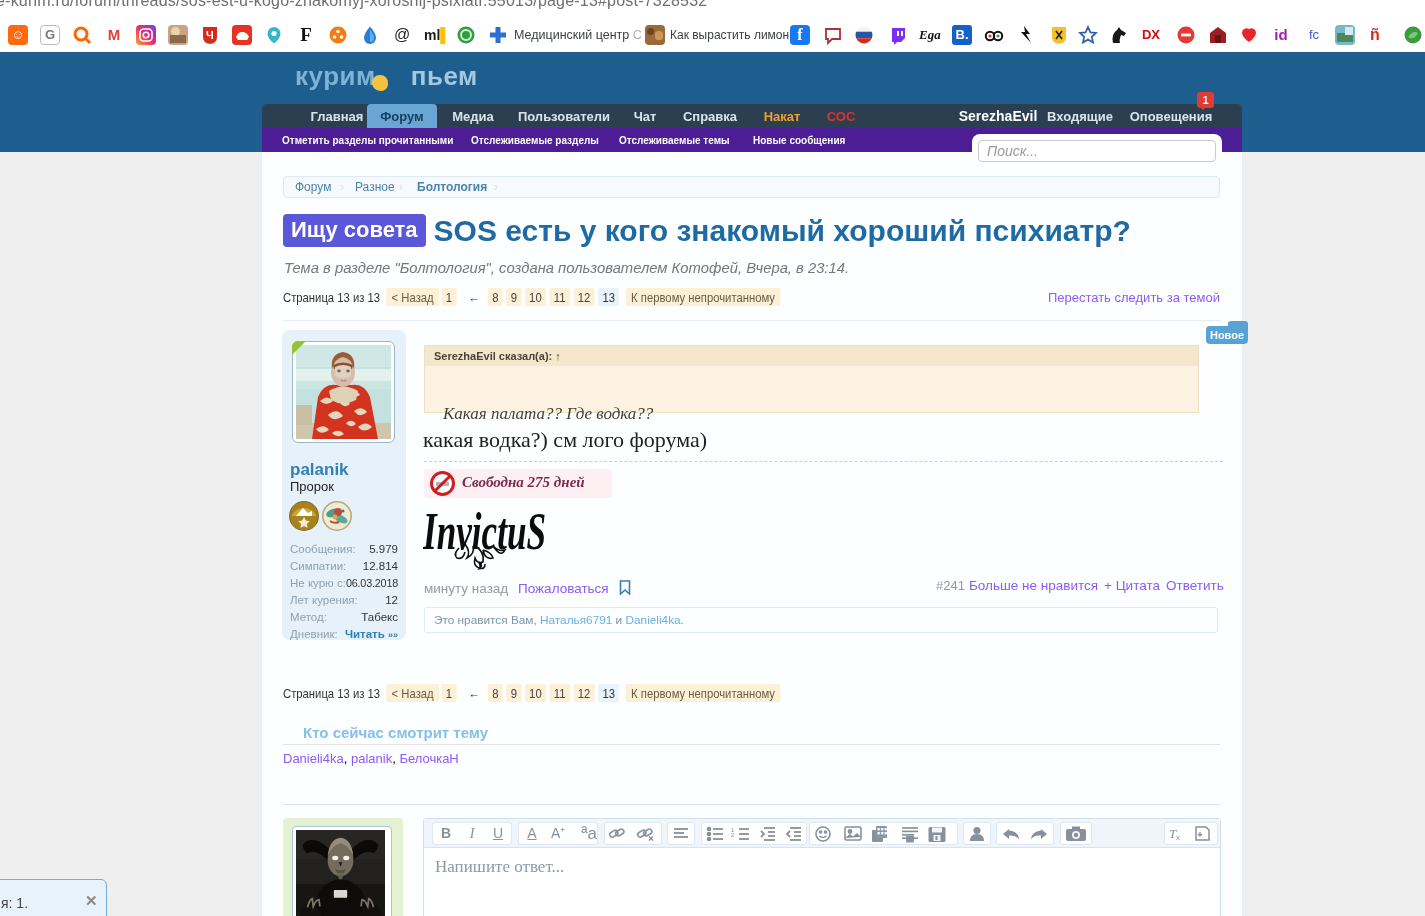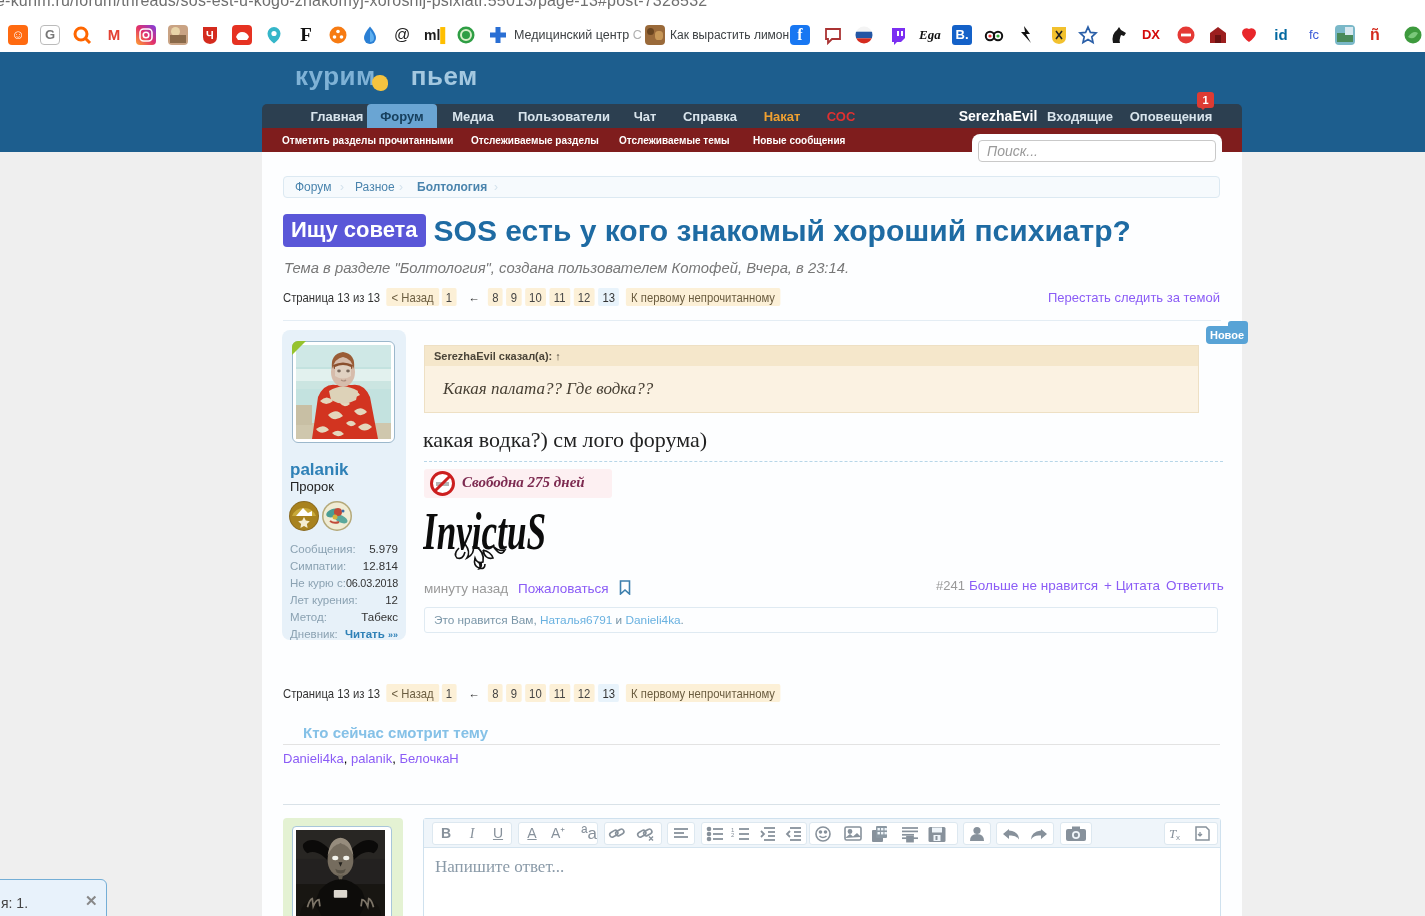--- a/index.html
+++ b/index.html
@@ -12,21 +12,21 @@
 .fav{position:absolute;top:13px;width:20px;height:20px;border-radius:4px;font-size:13px;line-height:20px;text-align:center;font-weight:bold;}
 .bktxt{position:absolute;top:16px;font-size:12.5px;color:#3c4043;white-space:nowrap;}
 
 #hdr{position:absolute;left:0;top:52px;width:1425px;height:100px;background:#1d5e8e;}
 #logo{position:absolute;left:295px;top:9px;font-weight:bold;font-size:26px;letter-spacing:0.5px;color:#7fb2d6;}
 #logo .p2{color:#a3c8e0;margin-left:35px;}
 #duck{position:absolute;left:372px;top:23px;width:16px;height:16px;background:#f4c33f;border-radius:50% 50% 45% 55%;}
 #nav{position:absolute;left:262px;top:104px;width:980px;height:24px;background:#2c3f50;border-radius:5px 5px 0 0;}
 .tab{position:absolute;top:0;height:24px;line-height:25px;font-size:13px;font-weight:bold;color:#d8e4ec;text-align:center;}
 #tabsel{position:absolute;left:105px;top:0;width:70px;height:24px;background:#6aa5d3;border-radius:4px 4px 0 0;color:#17405e;line-height:25px;text-align:center;font-size:13px;font-weight:bold;}
-#subnav{position:absolute;left:262px;top:128px;width:980px;height:24px;background:#7f1d1d;}
+#subnav{position:absolute;left:262px;top:128px;width:980px;height:24px;background:#4c1d95;}
 .sn{position:absolute;top:0;height:24px;line-height:25px;font-size:11.5px;font-weight:bold;color:#fff;transform:scaleX(0.87);transform-origin:0 0;white-space:nowrap;}
 #badge1{position:absolute;left:1197px;top:92px;width:17px;height:16px;background:#dd3b33;color:#fff;font-size:11px;font-weight:bold;text-align:center;line-height:16px;border-radius:3px;}
 #badge1:after{content:"";position:absolute;left:3px;top:15px;border:3px solid transparent;border-top-color:#dd3b33;}
 #searchwrap{position:absolute;left:972px;top:134px;width:250px;height:34px;background:#fdfeff;border-radius:8px 8px 0 0;z-index:5;}
 #searchbox{position:absolute;left:6px;top:6px;width:228px;height:20px;border:1px solid #c9c9c9;border-radius:4px;background:#fff;color:#9a9a9a;font-style:italic;font-size:14px;line-height:20px;padding-left:8px;}
 
 #col{position:absolute;left:262px;top:152px;width:980px;height:764px;background:#fdfeff;}
 .link{color:#8b5cf6;text-decoration:none;}
 #crumbs{position:absolute;left:21px;top:24px;width:935px;height:20px;background:#f6fafd;border:1px solid #dce9f2;border-radius:4px;font-size:12px;color:#4a84ad;line-height:21px;}
 #title{position:absolute;left:21px;top:62px;height:36px;white-space:nowrap;}
@@ -45,21 +45,21 @@
 #utitle{position:absolute;left:8px;top:149px;font-size:13px;color:#222;}
 .ulabel{position:absolute;left:8px;color:#8ba2b2;}
 .uval{position:absolute;right:8px;color:#333;text-align:right;}
 
 #msg{position:absolute;left:161px;top:178px;width:800px;}
 #novoe{position:absolute;left:944px;top:174px;width:42px;height:18px;background:#58a3d6;border-radius:4px 0 4px 4px;color:#fff;font-size:11px;font-weight:bold;text-align:center;line-height:19px;}
 #novoe:before{content:"";position:absolute;right:-0px;top:-5px;width:20px;height:6px;background:#58a3d6;border-radius:3px 3px 0 0;}
 #posttop{position:absolute;left:21px;top:168px;width:938px;border-top:1px solid #e4edf4;}
 #quote{position:absolute;left:1px;top:15px;width:773px;height:66px;background:#fbf2e2;border:1px solid #eee0c4;}
 #qhead{height:20px;background:#f5e7cb;font-size:11px;font-weight:bold;color:#4a4438;line-height:21px;padding-left:9px;}
-#qbody{font-family:"Liberation Serif",serif;font-style:italic;font-size:17px;color:#463f33;padding:13px 0 0 18px;}
+#qbody{font-family:"Liberation Serif",serif;font-style:italic;font-size:17px;color:#463f33;padding:13px 0 0 18px;margin-top:25px;}
 #ptext{position:absolute;left:0px;top:97px;font-family:"Liberation Serif",serif;font-size:22px;color:#222;}
 #dash{position:absolute;left:1px;top:131px;width:799px;border-top:1px dashed #b7d6e8;}
 #sig{position:absolute;left:1px;top:139px;width:188px;height:29px;background:#fdf0f2;border-radius:3px;}
 #sigtext{position:absolute;left:38px;top:5px;font-style:italic;font-weight:bold;font-size:15px;color:#7d2a50;font-family:"Liberation Serif",serif;}
 #invictus{position:absolute;left:0px;top:172px;}
 #meta{position:absolute;left:1px;top:248px;width:800px;font-size:14px;color:#999;}
 #likes{position:absolute;left:1px;top:277px;width:783px;height:24px;border:1px solid #dfeaf2;border-radius:3px;font-size:11.8px;color:#7a96a8;line-height:25px;padding-left:9px;background:#fdfeff;}
 .bl{color:#69b1e0;}
 
 #who{position:absolute;left:21px;top:572px;font-size:15px;font-weight:bold;color:#85c1e7;margin-left:20px;}
@@ -184,21 +184,21 @@
           <circle cx="10" cy="10" r="8.5" fill="#e53935"></circle>
           <rect x="5" y="8.6" width="10" height="2.8" fill="#fff"></rect>
         </svg></span>
     <span class="fav" style="left:1208px;"><svg width="20" height="20">
           <path d="M10 2 l8 6 v10 h-16 v-10z" fill="#9c1f1f"></path>
           <rect x="7" y="10" width="6" height="8" fill="#6a1212"></rect>
         </svg></span>
     <span class="fav" style="left:1239px;"><svg width="20" height="20">
           <path d="M10 17 q-7 -5 -7 -9.5 a4.5 4.5 0 0 1 7 -3.5 a4.5 4.5 0 0 1 7 3.5 q0 4.5 -7 9.5z" fill="#e8262a"></path>
         </svg></span>
-    <span class="fav" style="left:1271px;color:#0369a1;font-size:15px;">id</span>
+    <span class="fav" style="left:1271px;color:#a21caf;font-size:15px;">id</span>
     <span class="fav" style="left:1304px;color:#3b5bd8;font-size:13px;font-weight:normal;">fc</span>
     <span class="fav" style="left:1335px;background:#7ab8c8;">
         <span style="position:absolute;left:2px;top:8px;width:16px;height:9px;background:#4a8a5a;"></span>
         <span style="position:absolute;left:10px;top:2px;width:8px;height:8px;background:#d8e8f0;"></span>
       </span>
     <span class="fav" style="left:1365px;color:#d42b1e;font-size:16px;">ñ</span>
     <span class="fav" style="left:1403px;"><svg width="20" height="20">
           <circle cx="10" cy="10" r="8.5" fill="#3d9a3d"></circle>
           <path d="M5 12 q5 -7 10 -4 q-4 8 -10 4z" fill="#7ac87a"></path>
         </svg></span>

